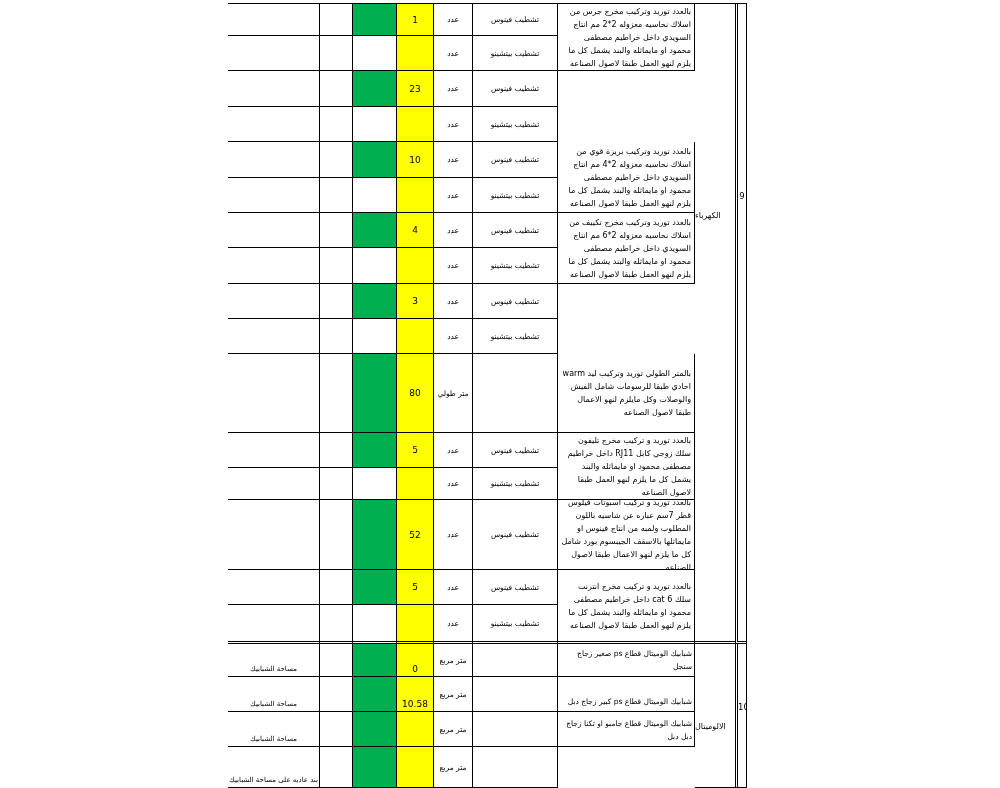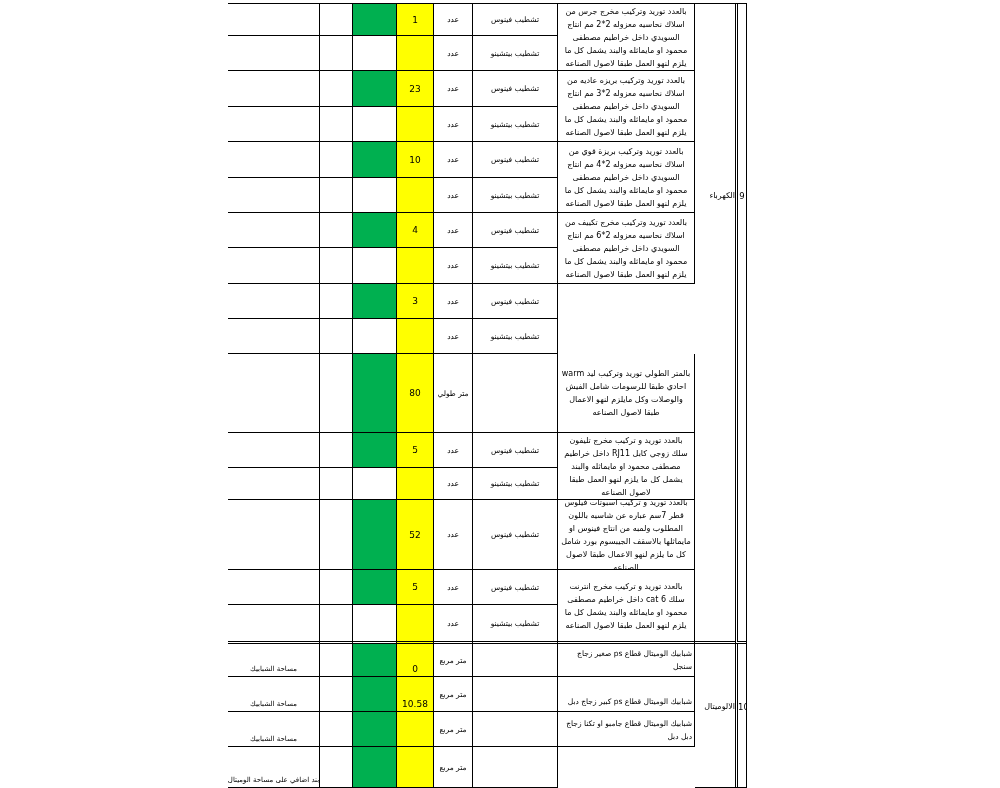--- a/index.html
+++ b/index.html
@@ -15,26 +15,26 @@
   }
   .c{box-sizing:border-box;border-right:1px solid #000;border-bottom:1px solid #000;overflow:hidden;min-width:0;min-height:0;}
   .t{border-top:1px solid #000;}
   .dbl{border-bottom:3px double #000;}
   .g{background:#00B050;}
   .y{background:#FFFF00;}
   .qty{display:flex;align-items:center;justify-content:center;font-size:9px;}
   .qty.b{align-items:flex-end;padding-bottom:2px;}
   .u,.f{display:flex;align-items:center;justify-content:center;font-size:7.5px;direction:rtl;white-space:nowrap;}
   .lbl{display:flex;align-items:flex-end;justify-content:center;font-size:7px;direction:rtl;white-space:nowrap;padding-bottom:3px;}
-  .desc{display:flex;align-items:center;justify-content:center;text-align:center;
+  .desc{display:flex;align-items:center;justify-content:center;
         font-size:8px;line-height:13px;direction:rtl;padding:1px 3px;}
   .desc.s10{align-items:flex-end;justify-content:flex-start;text-align:right;padding:0 2px 3px 2px;font-size:7.5px;}
   .desc.s10.lft{justify-content:flex-end;text-align:left;padding:0 2px 4px 12px;}
   .cat{position:relative;border-right:none;}
-  .cat span{position:absolute;left:0;right:0;text-align:right;font-size:8px;direction:rtl;white-space:nowrap;}
+  .cat span{position:absolute;left:0;right:0;text-align:left;font-size:8px;direction:rtl;white-space:nowrap;margin-top:20px;}
   .num{position:relative;border-left:3px double #000;}
   .num span{position:absolute;left:0;right:0;text-align:center;font-size:8.5px;}
 </style>
 </head>
 <body>
 
 <div class="grid">
 
   <div class="c t" style="grid-area:1/1"></div>
   <div class="c" style="grid-area:2/1"></div>
@@ -48,21 +48,21 @@
   <div class="c" style="grid-area:10/1"></div>
   <div class="c" style="grid-area:11/1"></div>
   <div class="c" style="grid-area:12/1"></div>
   <div class="c" style="grid-area:13/1"></div>
   <div class="c" style="grid-area:14/1"></div>
   <div class="c" style="grid-area:15/1"></div>
   <div class="c dbl" style="grid-area:16/1"></div>
   <div class="c lbl" style="grid-area:17/1">مساحة الشبابيك</div>
   <div class="c lbl" style="grid-area:18/1">مساحة الشبابيك</div>
   <div class="c lbl" style="grid-area:19/1">مساحة الشبابيك</div>
-  <div class="c lbl" style="grid-area:20/1">بند اضافي على مساحة الوميتال</div>
+  <div class="c lbl" style="grid-area:20/1">بند عاديه على مساحة الشبابيك</div>
 
   <div class="c t" style="grid-area:1/2"></div>
   <div class="c" style="grid-area:2/2"></div>
   <div class="c" style="grid-area:3/2"></div>
   <div class="c" style="grid-area:4/2"></div>
   <div class="c" style="grid-area:5/2"></div>
   <div class="c" style="grid-area:6/2"></div>
   <div class="c" style="grid-area:7/2"></div>
   <div class="c" style="grid-area:8/2"></div>
   <div class="c" style="grid-area:9/2"></div>
@@ -156,21 +156,20 @@
   <div class="c f" style="grid-area:13/6">تشطيب بيتشينو</div>
   <div class="c f" style="grid-area:14/6">تشطيب فينوس</div>
   <div class="c f" style="grid-area:15/6">تشطيب فينوس</div>
   <div class="c f dbl" style="grid-area:16/6">تشطيب بيتشينو</div>
   <div class="c" style="grid-area:17/6"></div>
   <div class="c" style="grid-area:18/6"></div>
   <div class="c" style="grid-area:19/6"></div>
   <div class="c" style="grid-area:20/6"></div>
 
   <div class="c t desc" style="grid-area:1/7/3/8">بالعدد توريد وتركيب مخرج جرس من اسلاك نحاسيه معزوله  2*2 مم انتاج السويدي داخل خراطيم مصطفى محمود او مايماثله  والبند يشمل كل ما يلزم لنهو العمل طبقا لاصول الصناعه</div>
-  <div class="c desc" style="grid-area:3/7/5/8">بالعدد توريد وتركيب بريزه عاديه من اسلاك نحاسيه معزوله  2*3 مم انتاج السويدي داخل خراطيم مصطفى محمود او مايماثله  والبند يشمل كل ما يلزم لنهو العمل طبقا لاصول الصناعه</div>
   <div class="c desc" style="grid-area:5/7/7/8">بالعدد توريد وتركيب بريزة قوي من اسلاك نحاسيه معزوله  2*4 مم انتاج  السويدي داخل خراطيم مصطفى محمود او مايماثله  والبند يشمل كل ما يلزم لنهو العمل طبقا لاصول الصناعه</div>
   <div class="c desc" style="grid-area:7/7/9/8">بالعدد توريد وتركيب مخرج تكييف من اسلاك نحاسيه معزوله  2*6 مم انتاج السويدي داخل خراطيم مصطفى محمود او مايماثله والبند يشمل كل ما يلزم لنهو العمل طبقا لاصول الصناعه</div>
   <div class="c desc" style="grid-area:11/7/12/8">بالمتر الطولي توريد وتركيب ليد warm احادي طبقا للرسومات شامل الفيش والوصلات وكل مايلزم لنهو الاعمال طبقا لاصول الصناعه</div>
   <div class="c desc" style="grid-area:12/7/14/8">بالعدد توريد و تركيب مخرج تليفون سلك زوجي كابل RJ11 داخل خراطيم مصطفى محمود او مايماثله والبند يشمل كل ما يلزم لنهو العمل طبقا لاصول الصناعه</div>
   <div class="c desc" style="grid-area:14/7/15/8">بالعدد توريد و تركيب اسبوتات فيلوس  قطر 7سم عباره عن شاسيه باللون المطلوب ولمبه من انتاج فينوس او مايماثلها بالاسقف الجيبسوم بورد شامل كل ما يلزم لنهو الاعمال طبقا لاصول الصناعه</div>
   <div class="c desc dbl" style="grid-area:15/7/17/8">بالعدد توريد و تركيب مخرج انترنت سلك cat 6 داخل خراطيم مصطفى محمود او مايماثله  والبند يشمل كل ما يلزم لنهو العمل طبقا لاصول الصناعه</div>
   <div class="c desc s10" style="grid-area:18/7">شبابيك الوميتال قطاع ps كبير زجاج دبل</div>
   <div class="c desc s10" style="grid-area:17/7">شبابيك الوميتال قطاع ps  صغير زجاج سنجل</div>
   <div class="c desc s10" style="grid-area:19/7">شبابيك الوميتال قطاع جامبو او تكنا زجاج دبل دبل</div>
 

